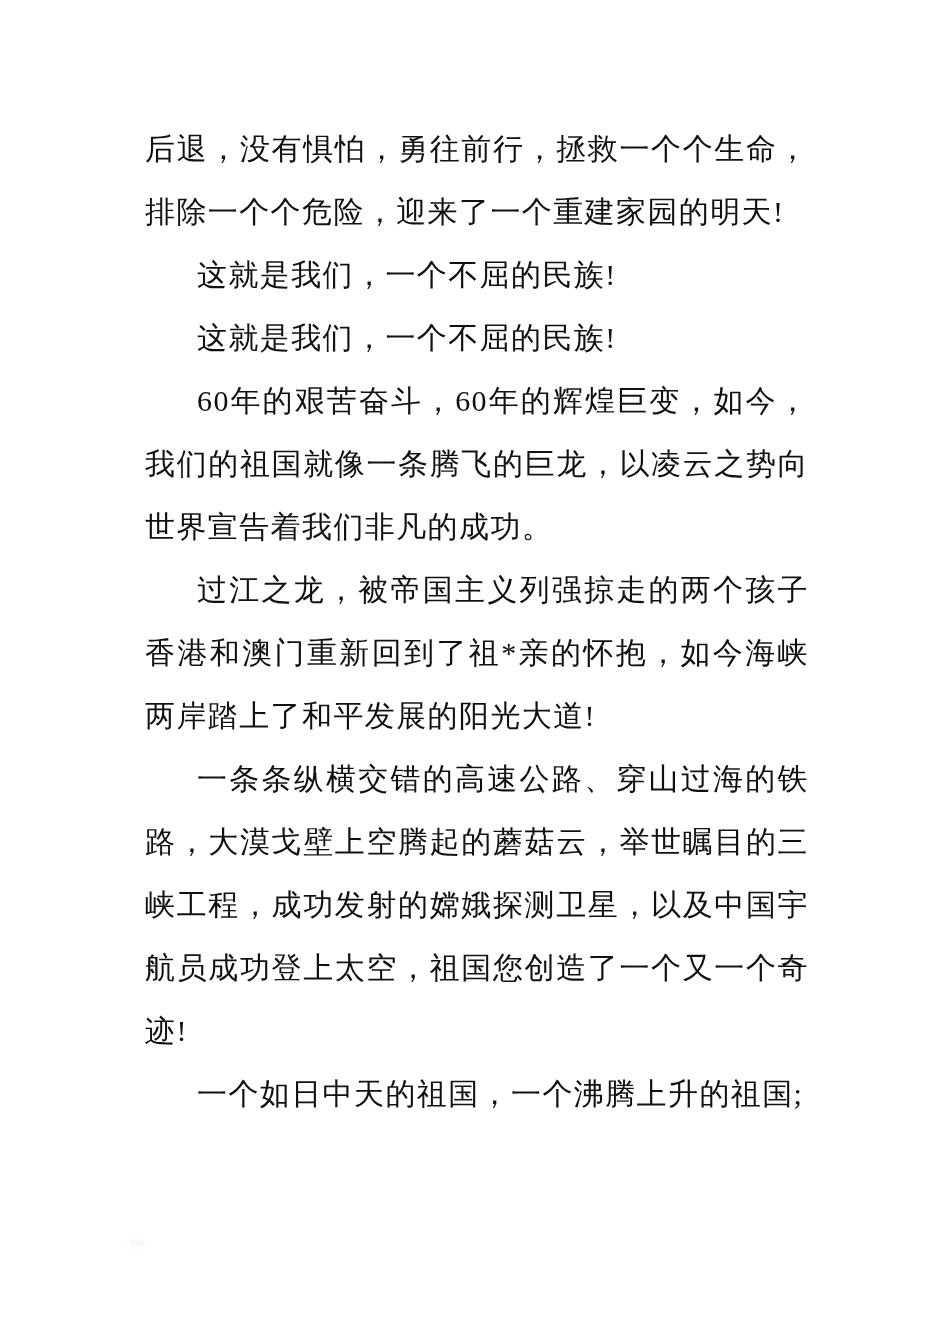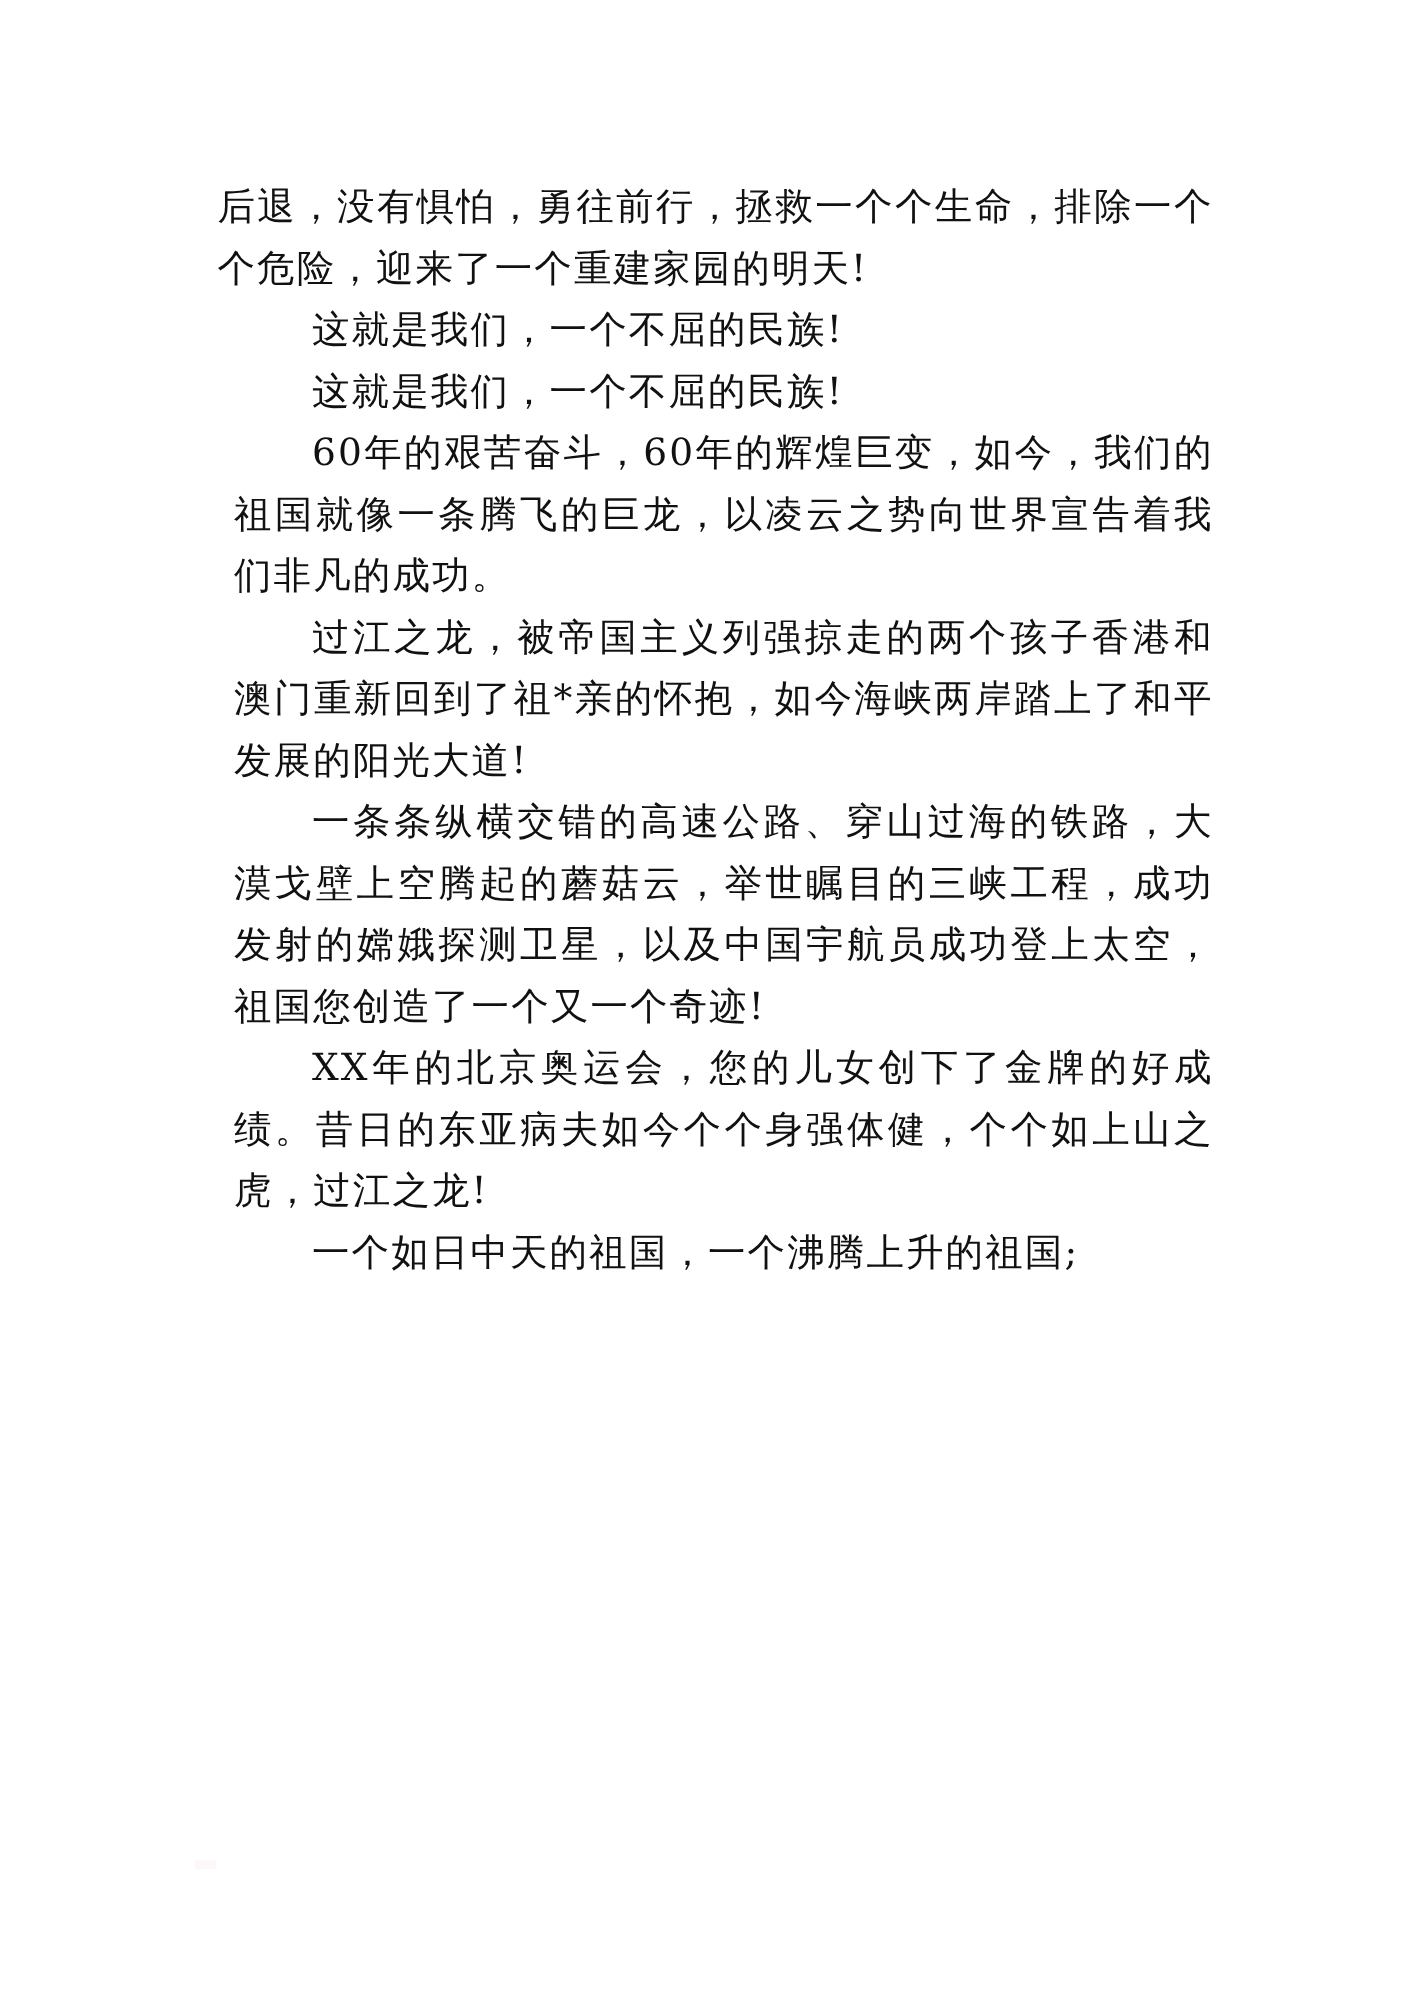--- a/index.html
+++ b/index.html
@@ -16,46 +16,45 @@
       color: #111111;
     }
     .page {
       position: absolute;
       left: 145px;
       top: 117px;
       width: 664px;
     }
     .para {
       margin: 0;
-      font-size: 25px;
-      line-height: 41px;
+      font-size: 30px;
+      line-height: 63px;
       letter-spacing: 1.4px;
       text-align: justify;
       word-break: break-all;
+      font-family: Liberation Serif, serif;
     }
     .indent {
       text-indent: 52px;
-      margin-left: 11px;
     }
     .footer-mark {
       position: absolute;
       left: 130px;
       top: 1240px;
       width: 14px;
       height: 6px;
       background: #fdf7fb;
     }
   </style>
 </head>
 <body>
 
 <div class="page">
   <p class="para">后退，没有惧怕，勇往前行，拯救一个个生命，排除一个个危险，迎来了一个重建家园的明天!</p>
   <p class="para indent">这就是我们，一个不屈的民族!</p>
   <p class="para indent">这就是我们，一个不屈的民族!</p>
   <p class="para indent">60年的艰苦奋斗，60年的辉煌巨变，如今，我们的祖国就像一条腾飞的巨龙，以凌云之势向世界宣告着我们非凡的成功。</p>
   <p class="para indent">过江之龙，被帝国主义列强掠走的两个孩子香港和澳门重新回到了祖*亲的怀抱，如今海峡两岸踏上了和平发展的阳光大道!</p>
   <p class="para indent">一条条纵横交错的高速公路、穿山过海的铁路，大漠戈壁上空腾起的蘑菇云，举世瞩目的三峡工程，成功发射的嫦娥探测卫星，以及中国宇航员成功登上太空，祖国您创造了一个又一个奇迹!</p>
-  <p class="para indent">XX年的北京奥运会，您的儿女创下了金牌的好成绩。昔日的东亚病夫如今个个身强体健，个个如上山之虎，过江之龙!</p>
   <p class="para indent">一个如日中天的祖国，一个沸腾上升的祖国;</p>
 </div>
 
 <div class="footer-mark"></div>
 
 </body></html>

